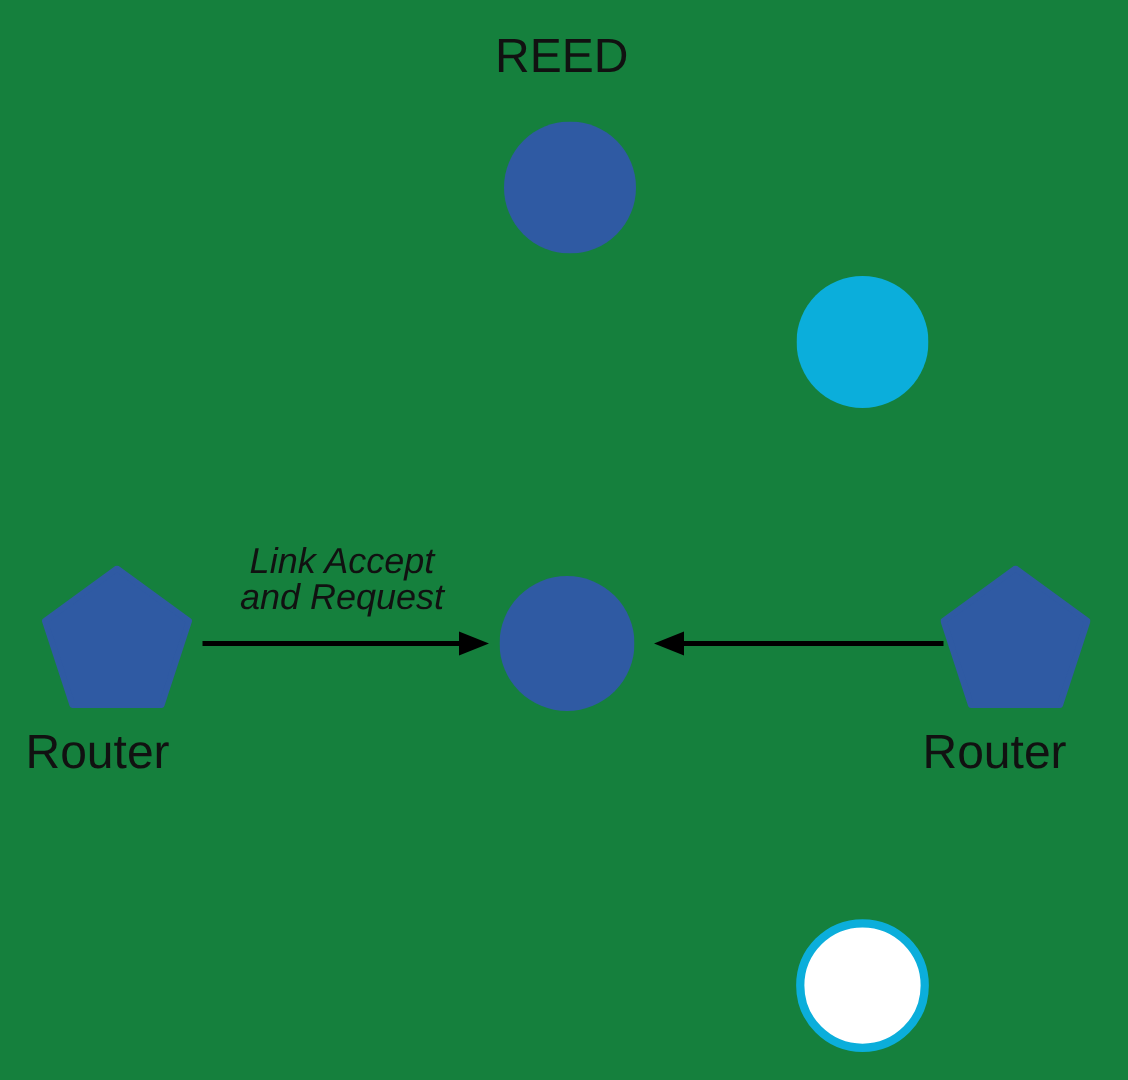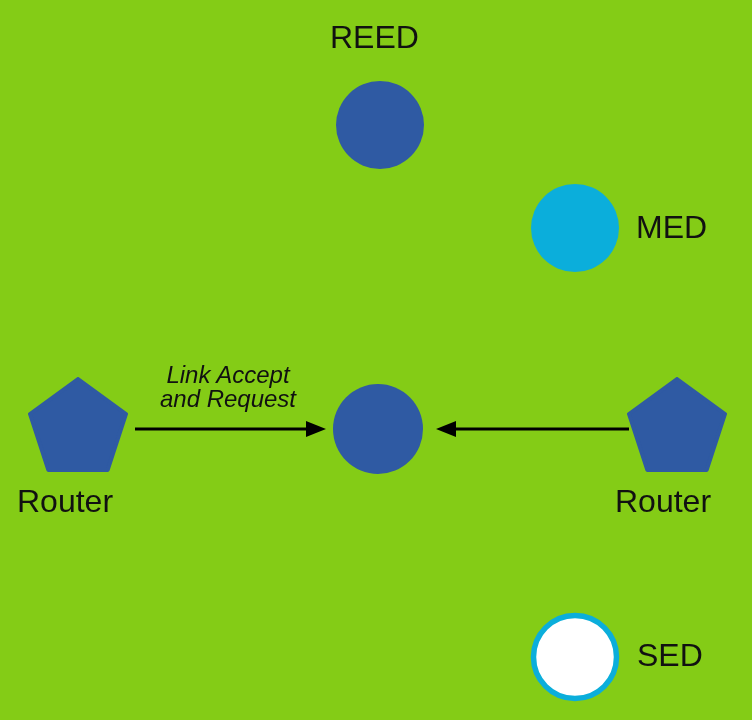--- a/index.html
+++ b/index.html
@@ -12,21 +12,21 @@
     width: 752px;
     height: 720px;
     font-family: "Liberation Sans", sans-serif;
     color: #000000;
     overflow: hidden;
   }
   #diagram-canvas {
     position: relative;
     width: 752px;
     height: 720px;
-    background: #84cc16;
+    background: #15803d;
   }
   .node {
     position: absolute;
   }
   .node-shape {
     display: block;
   }
   .node-label {
     position: absolute;
     font-size: 32px;
@@ -75,21 +75,20 @@
       <circle cx="44" cy="44" r="44" fill="#2F5AA3"></circle>
     </svg>
   </div>
   <div class="node-label" id="label-reed">REED</div>
 
   <div class="node" id="node-med">
     <svg class="node-shape" width="88" height="88" viewBox="0 0 88 88">
       <circle cx="44" cy="44" r="44" fill="#0BAEDB"></circle>
     </svg>
   </div>
-  <div class="node-label" id="label-med">MED</div>
 
   <div class="node" id="node-leader">
     <svg class="node-shape" width="90" height="90" viewBox="0 0 90 90">
       <circle cx="45" cy="45" r="45" fill="#2F5AA3"></circle>
     </svg>
   </div>
 
   <div class="node" id="node-router-left">
     <svg class="node-shape" width="100" height="95" viewBox="0 0 100 95">
       <path d="M50 2 L98 37 L79.7 93 L20.3 93 L2 37 Z" fill="#2F5AA3" stroke="#2F5AA3" stroke-width="4" stroke-linejoin="round"></path>
@@ -102,21 +101,20 @@
       <path d="M50 2 L98 37 L79.7 93 L20.3 93 L2 37 Z" fill="#2F5AA3" stroke="#2F5AA3" stroke-width="4" stroke-linejoin="round"></path>
     </svg>
   </div>
   <div class="node-label" id="label-router-right">Router</div>
 
   <div class="node" id="node-sed">
     <svg class="node-shape" width="90" height="90" viewBox="0 0 90 90">
       <circle cx="45" cy="45" r="41.5" fill="#ffffff" stroke="#0BAEDB" stroke-width="5.5"></circle>
     </svg>
   </div>
-  <div class="node-label" id="label-sed">SED</div>
 
   <div class="edge" id="edge-left">
     <svg width="200" height="30" viewBox="0 0 200 30">
       <line x1="5" y1="15" x2="180" y2="15" stroke="#000000" stroke-width="3.2"></line>
       <path d="M196 15 L176 7 L176 23 Z" fill="#000000"></path>
     </svg>
   </div>
   <div class="edge-label" id="edge-left-label">Link Accept
 and Request</div>
 

